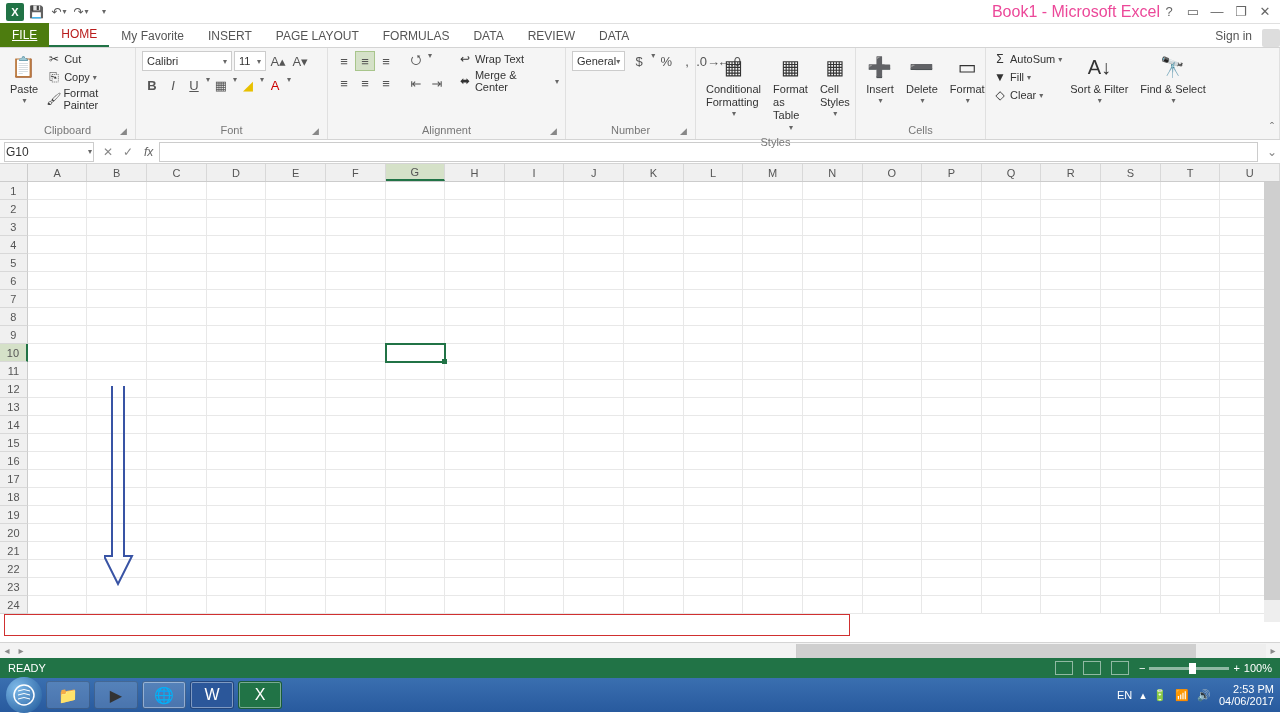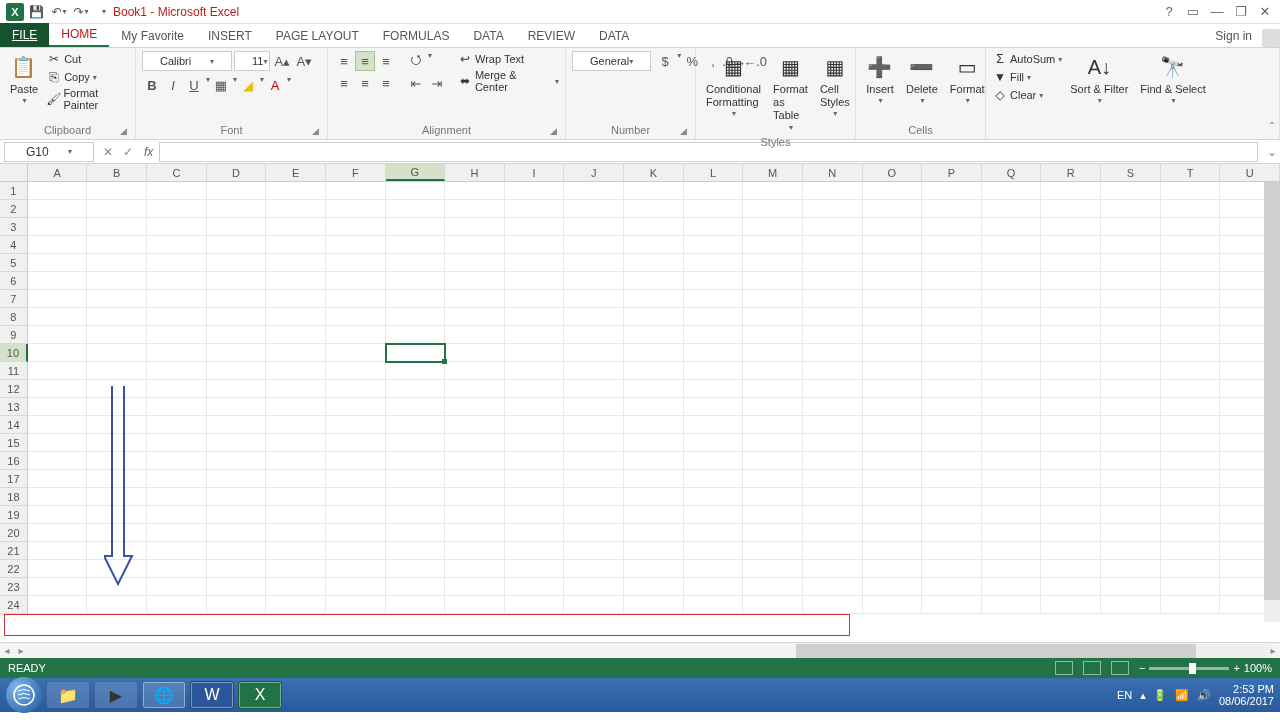--- a/index.html
+++ b/index.html
@@ -3,55 +3,55 @@
 <meta charset="utf-8">
 <style>
 * { margin:0; padding:0; box-sizing:border-box; font-family:"Segoe UI",Arial,sans-serif; user-select:none; }
 body { width:1280px; height:720px; background:#fff; overflow:hidden; font-size:12px; color:#333; }
 
 
 .titlebar { height:24px; background:#fff; display:flex; align-items:center; border-bottom:1px solid #e0e0e0; }
 .qat { display:flex; align-items:center; gap:4px; padding-left:6px; }
 .qat .xl { width:18px; height:18px; background:#217346; color:#fff; font-weight:bold; font-size:11px; display:flex; align-items:center; justify-content:center; border-radius:2px; }
 .qat-btn { width:18px; height:18px; display:flex; align-items:center; justify-content:center; color:#555; font-size:12px; }
-.title-center { flex:1; text-align:left; font-size:12px; color:#b91c1c; }
+.title-center { flex:1; text-align:right; font-size:16px; color:#ec4899; }
 .win-controls { display:flex; gap:6px; padding-right:6px; align-items:center; color:#666; }
 .win-controls span { width:18px; text-align:center; font-size:13px; }
 .avatar { width:18px; height:18px; background:#ddd; border-radius:2px; display:inline-block; }
 
 
 .tabrow { height:24px; background:#fff; display:flex; align-items:flex-end; border-bottom:1px solid #d4d4d4; }
 .tab { padding:4px 12px; font-size:12px; color:#555; }
-.tab.file { background:#14532d; color:#fff; height:24px; display:flex; align-items:center;text-decoration:underline; }
+.tab.file { background:#4d7c0f; color:#fff; height:24px; display:flex; align-items:center;text-decoration:underline; }
 .tab.active { color:#b91c1c; border-bottom:2px solid #217346; }
 .signin { margin-left:auto; padding:4px 10px; color:#555; }
 
 
 .ribbon { height:92px; background:#f5f5f5; border-bottom:1px solid #d4d4d4; display:flex; position:relative; }
 .group { border-right:1px solid #e0e0e0; display:flex; flex-direction:column; padding:3px 6px 0; }
 .group-body { flex:1; display:flex; align-items:flex-start; gap:4px; }
 .group-label { text-align:center; font-size:11px; color:#777; padding:2px 0 3px; position:relative; }
 .group-label .dlg { position:absolute; right:2px; bottom:3px; font-size:9px; color:#888; }
 .bigbtn { display:flex; flex-direction:column; align-items:center; justify-content:center; padding:2px 4px; font-size:11px; line-height:1.2; }
 .bigbtn .ico { width:28px; height:28px; margin-bottom:2px; display:flex; align-items:center; justify-content:center; font-size:20px; }
 .vstack { display:flex; flex-direction:column; gap:2px; }
 .hrow { display:flex; align-items:center; gap:2px; font-size:11px; }
 .sm-ico { width:16px; height:16px; display:inline-flex; align-items:center; justify-content:center; font-size:12px; }
 .dd { font-size:8px; color:#666; margin-left:1px; }
-.combo { height:20px; border:1px solid #ccc; background:#fff; font-size:11px; padding:2px 17px; display:flex; align-items:center; }
+.combo { height:20px; border:1px solid #ccc; background:#fff; font-size:11px; padding:2px 4px; display:flex; align-items:center; }
 .combo.font { width:90px; }
 .combo.size { width:32px; }
 .btnrow { display:flex; gap:1px; }
 .rbtn { width:20px; height:20px; border:1px solid transparent; display:inline-flex; align-items:center; justify-content:center; font-size:13px; color:#555; }
 .rbtn.sel { background:#d5e1c8; border-color:#a8c58b; }
 .collapse { position:absolute; right:6px; bottom:4px; font-size:12px; color:#777; }
 
 
 .fbar { height:24px; display:flex; align-items:center; border-bottom:1px solid #d4d4d4; }
-.namebox { width:90px; height:20px; border:1px solid #ccc; margin:0 4px; padding:2px 21px; font-size:12px; display:flex; align-items:center; }
+.namebox { width:90px; height:20px; border:1px solid #ccc; margin:0 4px; padding:2px 1px; font-size:12px; display:flex; align-items:center; }
 .fbar-btn { width:20px; text-align:center; color:#888; font-size:12px; }
 .fx { font-style:italic; padding:0 6px; color:#666; }
 .formula-input { flex:1; height:20px; border:1px solid #ccc; margin-right:6px; }
 .fbar .expand { width:16px; text-align:center; color:#888; }
 
 
 .gridwrap { position:relative; height:478px; overflow:hidden; }
 .colheads { display:flex; height:18px; border-bottom:1px solid #ccc; }
 .corner { width:28px; border-right:1px solid #ccc; background:#f0f0f0; }
 .ch { width:60px; border-right:1px solid #d8d8d8; background:#f0f0f0; font-size:11px; color:#555; display:flex; align-items:center; justify-content:center; }
@@ -976,16 +976,16 @@
   <div class="tbtn running" style="background:#2b579a;color:#fff">W</div>
   <div class="tbtn running" style="background:#217346;color:#fff">X</div>
   <div class="tray">
     <span>EN</span>
     <span>▴</span>
     <span>🔋</span>
     <span>📶</span>
     <span>🔊</span>
     <div class="clock">
       <div>2:53 PM</div>
-        <div>08/06/2017</div>
+        <div>04/06/2017</div>
     </div>
   </div>
 </div>
 
 </body></html>

